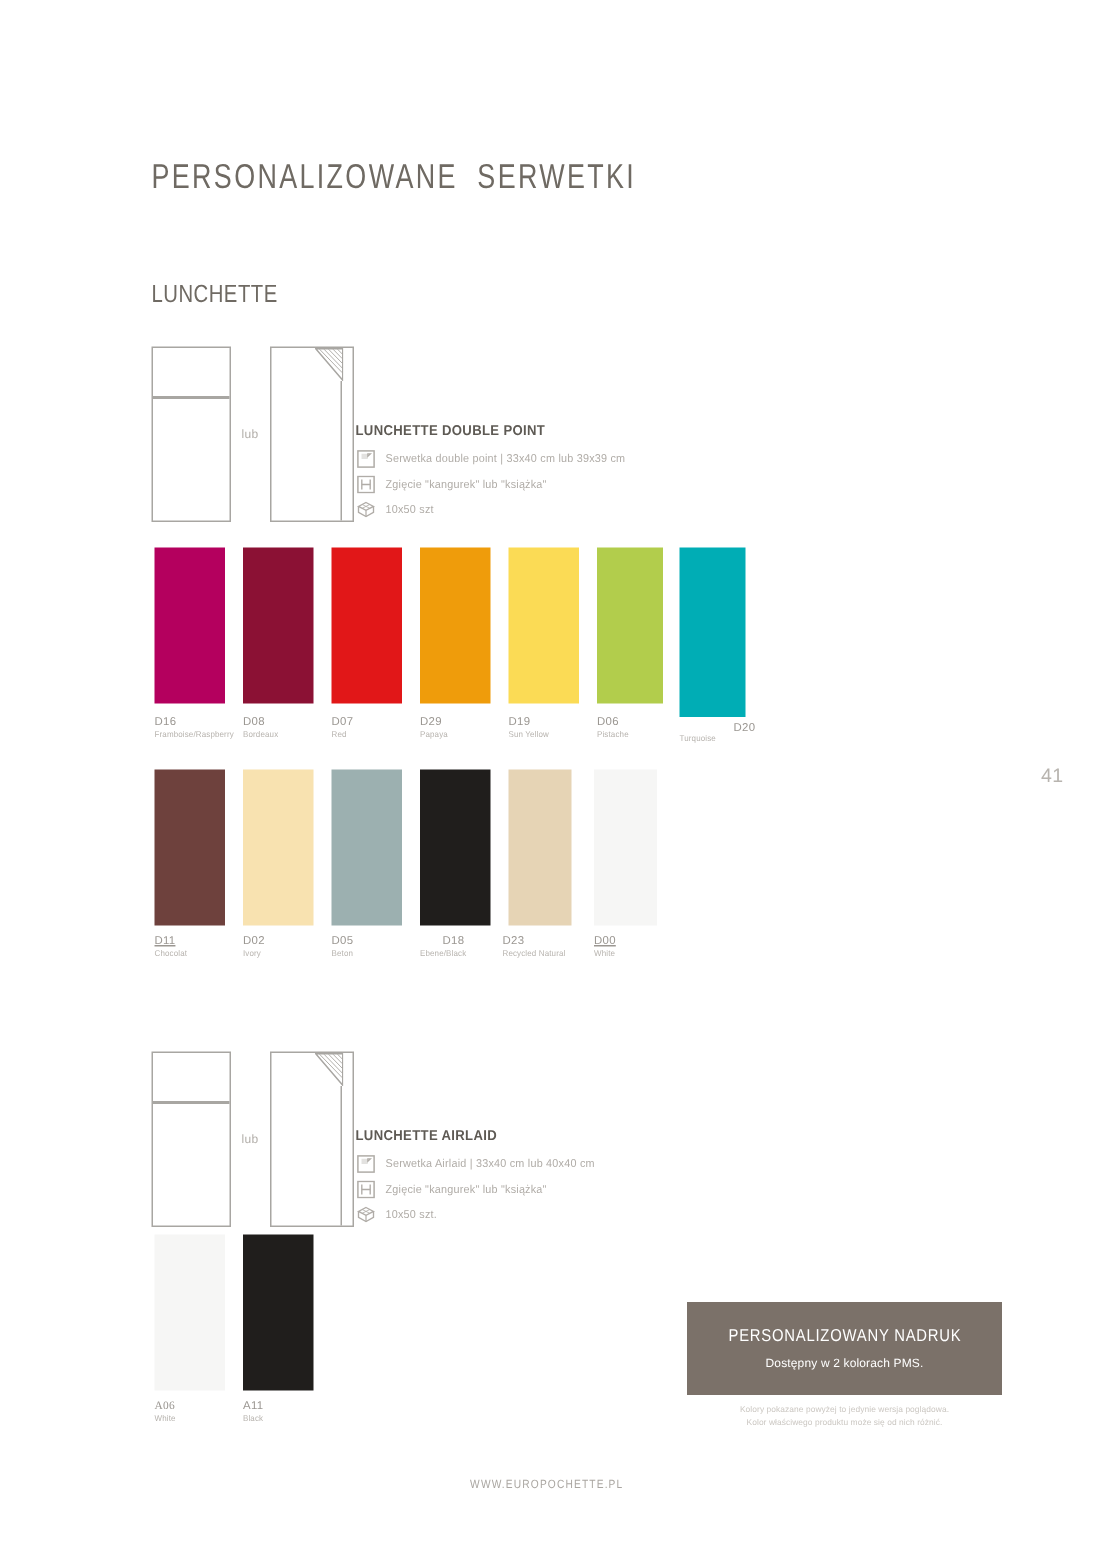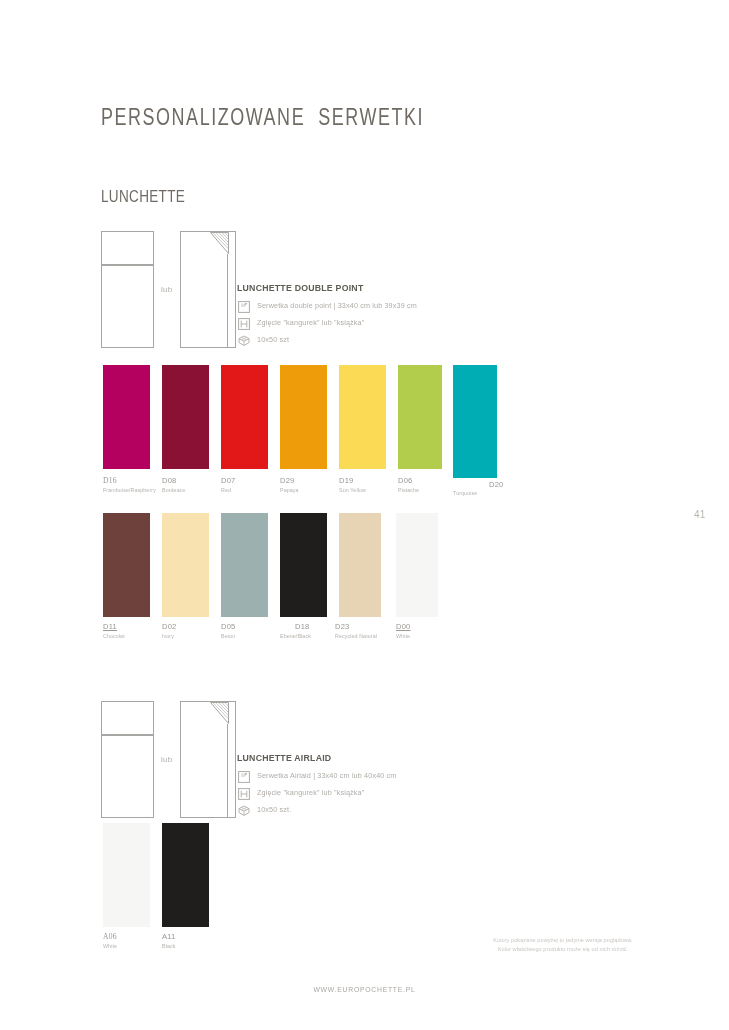--- a/index.html
+++ b/index.html
@@ -180,21 +180,21 @@
     text-align: center;
     font-size: 8px;
     color: #aaa6a1;
     letter-spacing: 0.9px;
     transform: scaleX(0.85);
   }
   .page-number {
     position: absolute;
     left: 694px;
     top: 509px;
-    font-size: 10px;
+    font-size: 13px;
     color: #b8b4af;
     letter-spacing: 0.2px;
     text-align: center;
   }
 </style>
 </head>
 <body>
 
 <div class="page">
 
@@ -257,21 +257,21 @@
         <path d="M1 3.6 L1 7.6 L6 10.4 L11 7.6 L11 3.6" fill="none" stroke="#b0aca7" stroke-width="0.9"></path>
         <line x1="6" y1="6.2" x2="6" y2="10.4" stroke="#b0aca7" stroke-width="0.8"></line>
         <line x1="3.4" y1="2.3" x2="8.6" y2="4.9" stroke="#b0aca7" stroke-width="0.55"></line>
         <line x1="8.6" y1="2.3" x2="3.4" y2="4.9" stroke="#b0aca7" stroke-width="0.55"></line>
       </svg>
     </span>
     <span class="spec-text">10x50 szt</span>
   </div>
 
   <div class="swatch" style="left:103px; top:365px; width:47px; height:104px; background:#b4005e;"></div>
-  <div class="swatch-code" style="left:103px; top:476px;font-family:Liberation Serif, serif;">D16</div>
+  <div class="swatch-code" style="left:103px; top:476px;">D16</div>
   <div class="swatch-name" style="left:103px; top:487px;">Framboise/Raspberry</div>
 
   <div class="swatch" style="left:162px; top:365px; width:47px; height:104px; background:#8b1134;"></div>
   <div class="swatch-code" style="left:162px; top:476px;">D08</div>
   <div class="swatch-name" style="left:162px; top:487px;">Bordeaux</div>
 
   <div class="swatch" style="left:221px; top:365px; width:47px; height:104px; background:#e11718;"></div>
   <div class="swatch-code" style="left:221px; top:476px;">D07</div>
   <div class="swatch-name" style="left:221px; top:487px;">Red</div>
 
@@ -376,20 +376,24 @@
   </div>
 
   <div class="swatch" style="left:103px; top:823px; width:47px; height:104px; background:#f6f6f5;"></div>
   <div class="swatch-code" style="left:103px; top:932px;font-family:Liberation Serif, serif;">A06</div>
   <div class="swatch-name" style="left:103px; top:943px;">White</div>
 
   <div class="swatch" style="left:162px; top:823px; width:47px; height:104px; background:#201e1c;"></div>
   <div class="swatch-code" style="left:162px; top:932px;">A11</div>
   <div class="swatch-name" style="left:162px; top:943px;">Black</div>
 
+  <div class="promo-box">
+    <div class="promo-title">PERSONALIZOWANY NADRUK</div>
+    <div class="promo-sub">Dostępny w 2 kolorach PMS.</div>
+  </div>
 
   <div class="disclaimer">
     <div>Kolory pokazane powyżej to jedynie wersja poglądowa.</div>
     <div>Kolor właściwego produktu może się od nich różnić.</div>
   </div>
 
   <div class="footer-url">WWW.EUROPOCHETTE.PL</div>
   <div class="page-number">41</div>
 
 </div>

